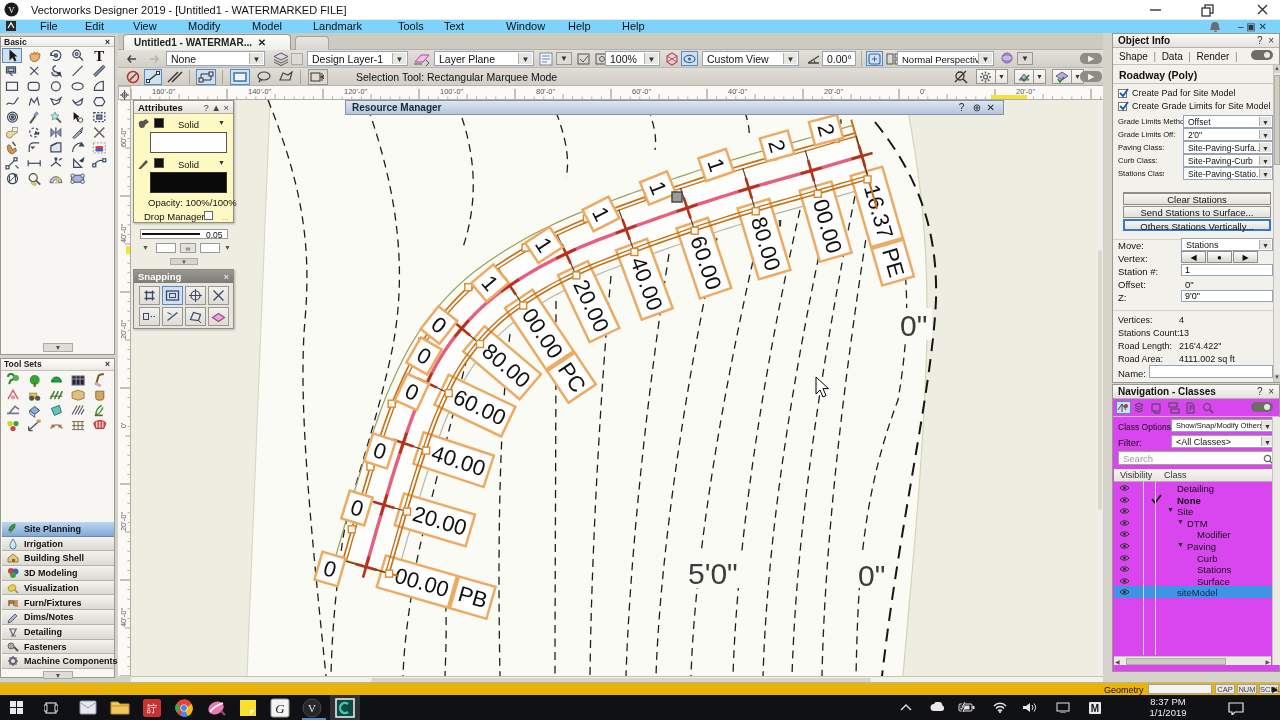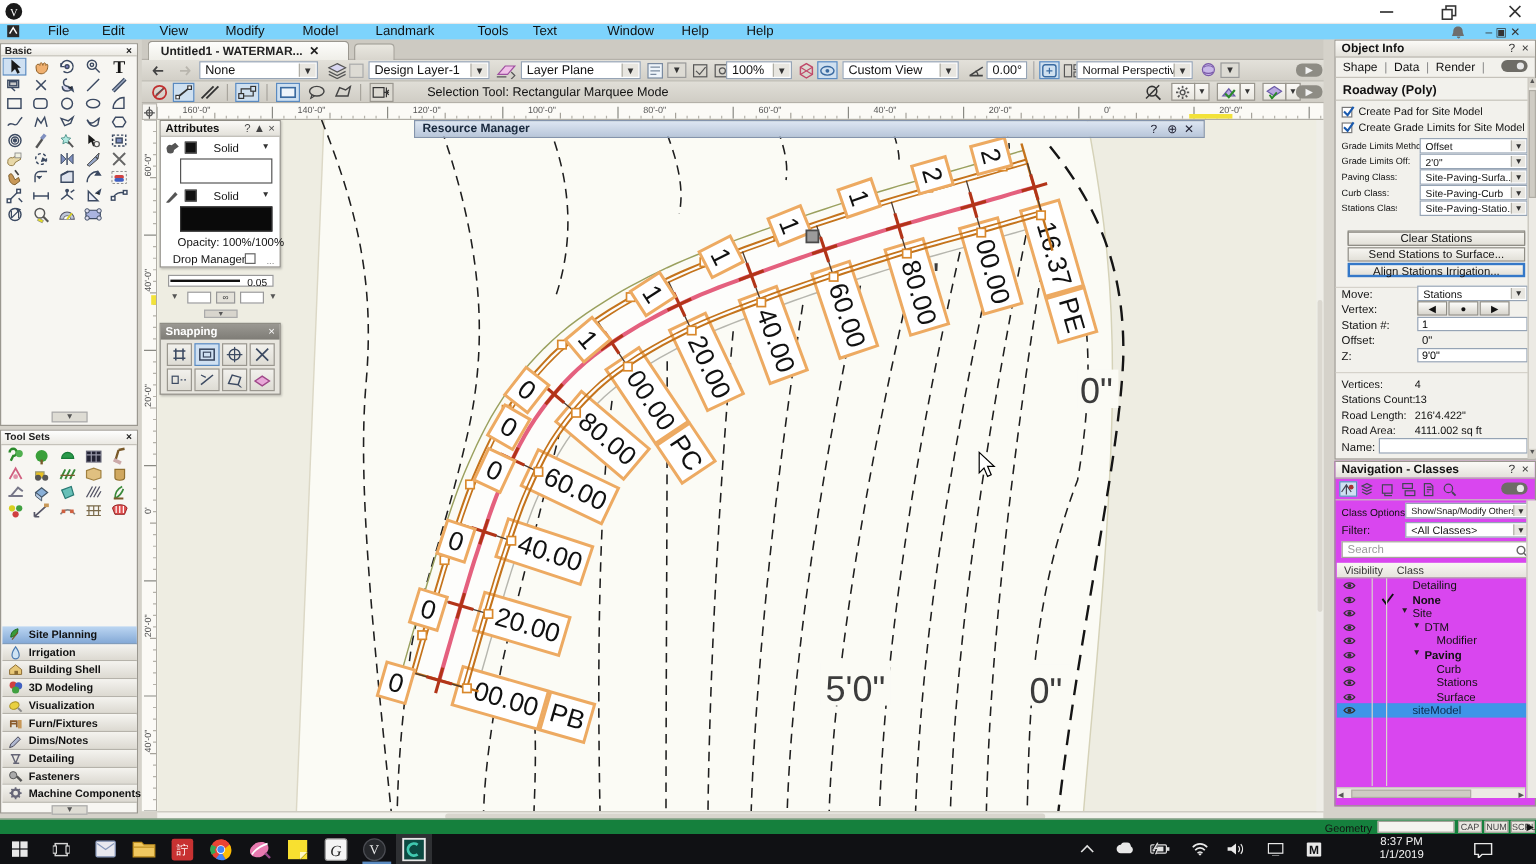--- a/index.html
+++ b/index.html
@@ -13,20 +13,21 @@
 .lbl{position:absolute;font-size:10px;color:#111;white-space:nowrap}
 .ico{position:absolute}
 .tseg{position:absolute;border:1px solid #9a978f;background:linear-gradient(#fbfaf7,#e7e5de)}
 </style></head><body>
 
 <div class="abs" style="left:0;top:0;width:1280px;height:20px;background:#ffffff;border-bottom:1px solid #e8e8e8">
 <svg class="ico" style="left:4px;top:2px" width="15" height="15">
       <circle cx="7.5" cy="7.5" r="7" fill="#1a1a1a"></circle>
       <text x="7.5" y="11" text-anchor="middle" font-size="9" fill="#fff" font-family="Liberation Serif">V</text>
     </svg>
+<div class="lbl" style="left:31px;top:4px;font-size:11px">Vectorworks Designer 2019 - [Untitled1 - WATERMARKED FILE]</div>
 <svg class="ico" style="left:1130px;top:0" width="150" height="20">
       <line x1="20" y1="10" x2="31" y2="10" stroke="#333" stroke-width="1.4"></line>
       <rect x="75" y="5" width="8" height="8" fill="none" stroke="#333" stroke-width="1.3"></rect>
       <rect x="72" y="8" width="8" height="8" fill="#fff" stroke="#333" stroke-width="1.3"></rect>
       <path d="M128,5 l9,9 M137,5 l-9,9" stroke="#333" stroke-width="1.4"></path>
     </svg>
 </div>
 
 <div class="abs" style="left:0;top:20px;width:1280px;height:13px;background:#7dd3fc">
 <svg class="ico" style="left:5px;top:0px" width="12" height="12">
@@ -1035,21 +1036,21 @@
         <path d="M7,6 l4,4" stroke="#555" stroke-width="2"></path>
       </svg></div>
 
 <div class="abs" style="left:1px;top:295.3px;width:112px;height:14.7px;background:linear-gradient(#f4f3ef,#dcd9d1);border-bottom:1px solid #b5b2aa;font-size:9px;font-weight:bold;color:#111;line-height:14px;padding-left:22px;white-space:nowrap">Machine Components<svg class="ico" style="left:5px;top:1px" width="13" height="13">
         <circle cx="6" cy="6" r="3" fill="none" stroke="#667" stroke-width="2"></circle>
         <path d="M6,1 v2 M6,9 v2 M1,6 h2 M9,6 h2 M2.5,2.5 l1.4,1.4 M8.1,8.1 l1.4,1.4 M2.5,9.5 l1.4,-1.4 M8.1,3.9 l1.4,-1.4" stroke="#667" stroke-width="1.4"></path>
       </svg></div>
 <div class="abs" style="left:42px;top:312px;width:30px;height:8px;background:#dedcd4;border:1px solid #aaa;text-align:center;font-size:7px;line-height:7px;color:#555">▼</div>
 </div>
 
-<div class="abs" style="left:133px;top:100px;width:101px;height:123px;background:#ffffff;border:1px solid #8f8d85;box-shadow:1px 1px 2px rgba(0,0,0,0.25)">
+<div class="abs" style="left:133px;top:100px;width:101px;height:123px;background:#fef9c3;border:1px solid #8f8d85;box-shadow:1px 1px 2px rgba(0,0,0,0.25)">
 <div class="abs" style="left:0;top:0;width:99px;height:13px;background:linear-gradient(#fbfaf7,#e3e1da);border-bottom:1px solid #b5b2aa;font-size:9.5px;font-weight:bold;color:#111;padding:1px 0 0 4px">Attributes<span style="position:absolute;right:4px;font-weight:normal;color:#444">?&nbsp;▲&nbsp;×</span></div>
 <svg class="ico" style="left:4px;top:17px" width="12" height="11">
       <path d="M1,7 a3,3 0 0 1 4,-4 l3,-2 3,3 -4,3 a3,3 0 0 1 -6,0 Z" fill="#555"></path>
     </svg>
 <div class="abs" style="left:20px;top:17px;width:10px;height:10px;background:#111;border:1px solid #555"></div>
 <div class="lbl" style="left:44px;top:18px;font-size:9.5px">Solid</div>
 <div class="lbl" style="left:84px;top:18px;font-size:7px;color:#333">▼</div>
 <div class="abs" style="left:16px;top:31px;width:77px;height:21px;background:#fff;border:1px solid #555"></div>
 <svg class="ico" style="left:4px;top:57px" width="12" height="11">
       <path d="M1,10 L8,2 l2,2 -7,7 -3,1 Z" fill="#555"></path>
@@ -1169,21 +1170,21 @@
 
 <div class="lbl" style="left:5px;top:135px;font-size:7.6px;width:46px;overflow:hidden">Stations Class:</div>
 <div class="combo" style="left:70px;top:133px;width:90px;height:13px;font-size:8.5px;line-height:12px">Site-Paving-Statio...<span class="arw" style="font-size:7px;line-height:11px;width:12px">▼</span></div>
 
 <div class="btn3" style="left:10px;top:158px;width:148px;height:12px;line-height:11px;font-size:9.5px;border:1px solid #8f8d85">Set Stations</div>
 
 <div class="btn3" style="left:10px;top:159px;width:148px;height:12px;line-height:11px;font-size:9.5px;border:1px solid #8f8d85">Clear Stations</div>
 
 <div class="btn3" style="left:10px;top:172px;width:148px;height:12px;line-height:11px;font-size:9.5px;border:1px solid #8f8d85">Send Stations to Surface...</div>
 
-<div class="btn3" style="left:10px;top:185px;width:148px;height:12px;line-height:11px;font-size:9.5px;border:2px solid #3478c8">Align Stations Irrigation...</div>
+<div class="btn3" style="left:10px;top:185px;width:148px;height:12px;line-height:11px;font-size:9.5px;border:2px solid #3478c8">Others Stations Vertically...</div>
 <div class="abs" style="left:0px;top:205px;width:166px;height:1px;background:#d5d2ca"></div>
 <div class="lbl" style="left:5px;top:206px;font-size:9.5px">Move:</div>
 <div class="combo" style="left:68px;top:204px;width:92px;height:13px;font-size:9px;line-height:12px">Stations<span class="arw" style="font-size:7px;line-height:11px;width:12px">▼</span></div>
 <div class="lbl" style="left:5px;top:219px;font-size:9.5px">Vertex:</div>
 <div class="btn3" style="left:68px;top:217px;width:25px;height:12px;line-height:11px;font-size:8px;background:linear-gradient(#fdfdfb,#d8d5cd)">◀</div>
 <div class="btn3" style="left:94px;top:217px;width:25px;height:12px;line-height:11px;font-size:8px;background:linear-gradient(#fdfdfb,#d8d5cd)">●</div>
 <div class="btn3" style="left:120px;top:217px;width:25px;height:12px;line-height:11px;font-size:8px;background:linear-gradient(#fdfdfb,#d8d5cd)">▶</div>
 <div class="lbl" style="left:5px;top:232px;font-size:9.5px">Station #:</div>
 <div class="abs" style="left:68px;top:230px;width:92px;height:12px;background:#fff;border:1px solid #96a4b5;font-size:9px;padding-left:3px">1</div>
 <div class="lbl" style="left:5px;top:245px;font-size:9.5px">Offset:</div>
@@ -1285,21 +1286,21 @@
       <path d="M1,5 C3,2 8,2 10,5 C8,8 3,8 1,5 Z" fill="none" stroke="#333" stroke-width="1"></path>
       <circle cx="5.5" cy="5" r="1.6" fill="#333"></circle>
     </svg>
 <div class="lbl" style="left:84px;top:144.4px;font-size:9.5px;font-weight:normal;color:#111">Modifier</div>
 
 <svg class="ico" style="left:6px;top:156.0px" width="12" height="10">
       <path d="M1,5 C3,2 8,2 10,5 C8,8 3,8 1,5 Z" fill="none" stroke="#333" stroke-width="1"></path>
       <circle cx="5.5" cy="5" r="1.6" fill="#333"></circle>
     </svg>
 <div class="lbl" style="left:64px;top:156.0px;font-size:7px;color:#222">▼</div>
-<div class="lbl" style="left:74px;top:156.0px;font-size:9.5px;font-weight:bold;color:#111">Paving</div>
+<div class="lbl" style="left:74px;top:156.0px;font-size:9.5px;font-weight:normal;color:#111">Paving</div>
 
 <svg class="ico" style="left:6px;top:167.6px" width="12" height="10">
       <path d="M1,5 C3,2 8,2 10,5 C8,8 3,8 1,5 Z" fill="none" stroke="#333" stroke-width="1"></path>
       <circle cx="5.5" cy="5" r="1.6" fill="#333"></circle>
     </svg>
 <div class="lbl" style="left:84px;top:167.6px;font-size:9.5px;font-weight:normal;color:#111">Curb</div>
 
 <svg class="ico" style="left:6px;top:179.2px" width="12" height="10">
       <path d="M1,5 C3,2 8,2 10,5 C8,8 3,8 1,5 Z" fill="none" stroke="#333" stroke-width="1"></path>
       <circle cx="5.5" cy="5" r="1.6" fill="#333"></circle>
@@ -1321,21 +1322,21 @@
 <div class="abs" style="left:30px;top:97px;width:1px;height:173px;background:#d8d5cd"></div>
 <div class="abs" style="left:42px;top:97px;width:1px;height:173px;background:#d8d5cd"></div>
 <div class="abs" style="left:1px;top:271px;width:157px;height:9px;background:#eceae4;border-top:1px solid #c5c2ba">
       <div style="position:absolute;left:1px;top:1px;font-size:6px;color:#555">◀</div>
       <div style="position:absolute;left:12px;top:1px;width:100px;height:7px;background:#cfccc4;border:1px solid #b0ada5"></div>
       <div style="position:absolute;right:1px;top:1px;font-size:6px;color:#555">▶</div>
     </div>
 <div class="abs" style="left:159px;top:32px;width:8px;height:248px;background:#eceae4;border-left:1px solid #c5c2ba"></div>
 </div>
 
-<div class="abs" style="left:0;top:682px;width:1280px;height:13px;background:#15803d;border-top:1px solid #b8b5ad">
+<div class="abs" style="left:0;top:682px;width:1280px;height:13px;background:#eab308;border-top:1px solid #b8b5ad">
 <div class="lbl" style="left:1104px;top:2px;font-size:9px">Geometry</div>
 <div class="abs" style="left:1148px;top:1px;width:64px;height:10px;background:#f4f3ef;border:1px solid #a5a29a"></div>
 <div class="abs" style="left:1215px;top:1px;width:20px;height:10px;background:#e8e6e0;border:1px solid #a5a29a;font-size:7.5px;text-align:center;line-height:9px;color:#444">CAP</div>
 <div class="abs" style="left:1237px;top:1px;width:20px;height:10px;background:#e8e6e0;border:1px solid #a5a29a;font-size:7.5px;text-align:center;line-height:9px;color:#444">NUM</div>
 <div class="abs" style="left:1259px;top:1px;width:20px;height:10px;background:#e8e6e0;border:1px solid #a5a29a;font-size:7.5px;text-align:center;line-height:9px;color:#444">SCRL</div>
 <div class="lbl" style="left:1272px;top:2px;font-size:8px">▶</div>
 </div>
 
 <div class="abs" style="left:0;top:695px;width:1280px;height:25px;background:#101114">
 <svg class="ico" style="left:10px;top:6px" width="14" height="14">

